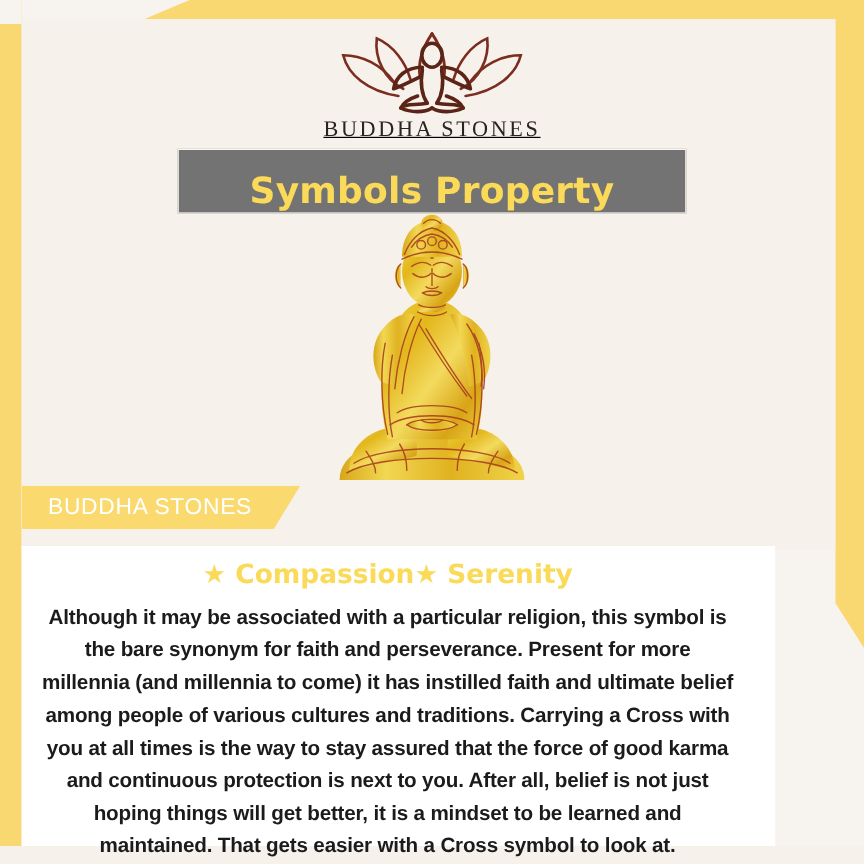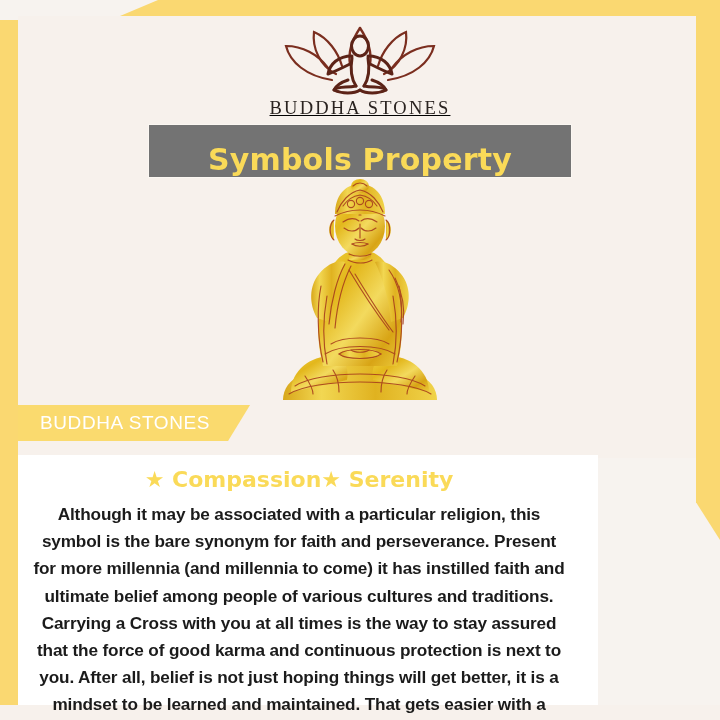--- a/index.html
+++ b/index.html
@@ -163,21 +163,21 @@
     letter-spacing: 0.6px;
     color: #ffffff;
     font-family: "Liberation Sans", sans-serif;
   }
 
   
   .content-card {
     position: absolute;
     top: 455px;
     left: 18px;
-    width: 580px;
+    width: 628px;
     height: 250px;
     background: #ffffff;
     padding: 12px 32px 0 14px;
   }
 
   .subhead {
     text-align: center;
     font-size: 22px;
     font-weight: 700;
     color: #fada58;

